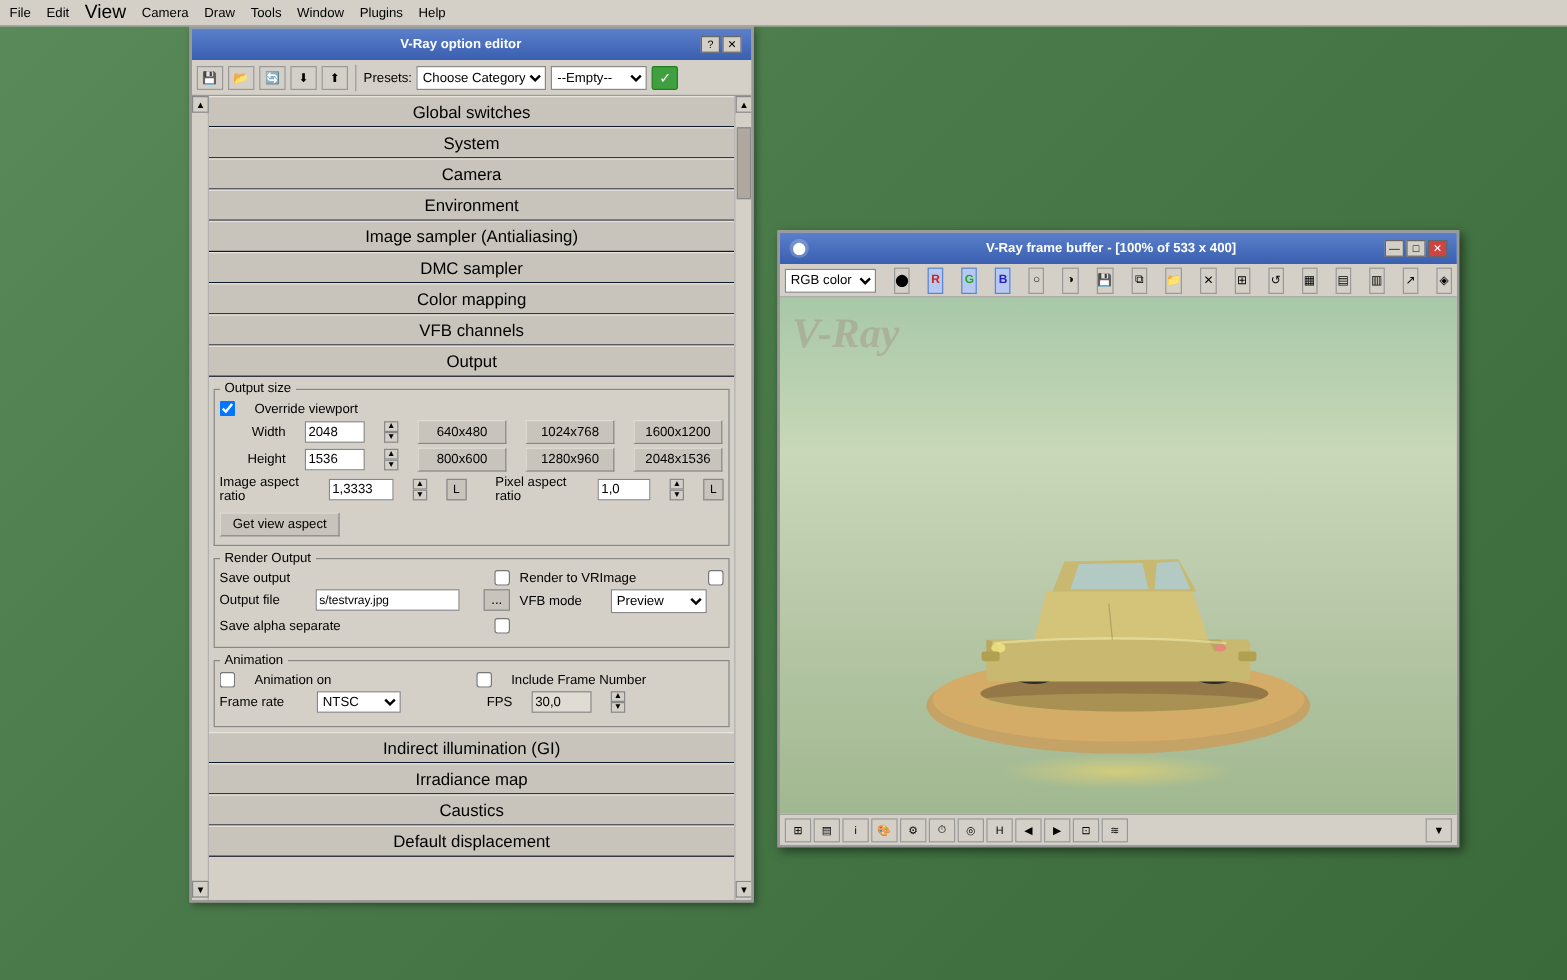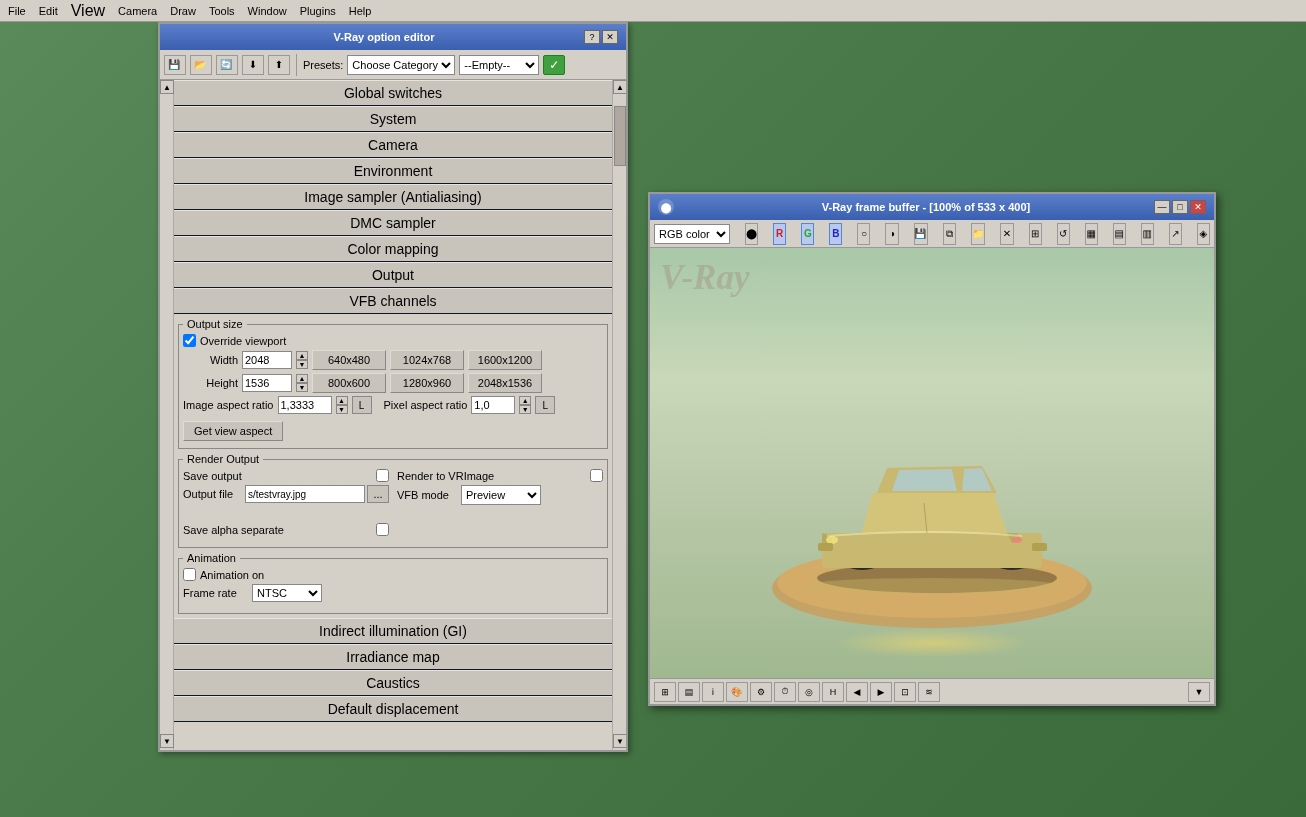--- a/index.html
+++ b/index.html
@@ -124,21 +124,21 @@
       padding: 4px 8px;
       font-size: 14px;
       cursor: pointer;
       color: #000;
     }
 
     .form-row {
       display: flex;
       align-items: center;
       margin-bottom: 3px;
-      gap: 4px;
+      gap: 16px;
     }
 
     .form-label {
       width: 55px;
       font-size: 11px;
       text-align: right;
     }
 
     .num-input {
       width: 50px;
@@ -200,22 +200,22 @@
       border-top-color: #e0dcd4;
       border-left-color: #e0dcd4;
       font-size: 11px;
       cursor: pointer;
       margin-top: 4px;
     }
 
     .file-row {
       display: flex;
       align-items: center;
-      gap: 2px;
-      margin-bottom: 20px;
+      gap: 20px;
+      margin-bottom: 6px;
     }
 
     .file-input {
       width: 120px;
       height: 18px;
       border: 1px solid #888;
       background: white;
       font-size: 10px;
       padding: 1px 2px;
     }
@@ -408,22 +408,22 @@
 
     <div style="flex:1; overflow:hidden;">
 
       <button class="section-btn">Global switches</button>
       <button class="section-btn">System</button>
       <button class="section-btn">Camera</button>
       <button class="section-btn">Environment</button>
       <button class="section-btn">Image sampler (Antialiasing)</button>
       <button class="section-btn">DMC sampler</button>
       <button class="section-btn">Color mapping</button>
+      <button class="section-btn">VFB channels</button>
       <button class="section-btn">Output</button>
-      <button class="section-btn">VFB channels</button>
 
       <fieldset>
         <legend>Output size</legend>
 
         <div class="form-row">
           <input type="checkbox" checked="" style="">
           <label>Override viewport</label>
         </div>
 
         <div class="form-row">
@@ -517,20 +517,34 @@
               <span style="font-size:11px;">Animation on</span>
             </div>
             <div class="form-row">
               <span style="font-size:11px;width:65px;">Frame rate</span>
               <select class="ntsc-select">
                 <option>NTSC</option>
                 <option>PAL</option>
                 <option>Film</option>
                 <option>Custom</option>
               </select>
+            </div>
+          </div>
+          <div style="flex:1;">
+            <div class="form-row">
+              <input type="checkbox" style="">
+              <span style="font-size:11px;">Include Frame Number</span>
+            </div>
+            <div class="form-row">
+              <span style="font-size:11px;width:30px;text-align:right;">FPS</span>
+              <input class="fps-input" type="text" value="30,0" readonly="" style="">
+              <div class="spin-btns">
+                <button class="spin-btn">▲</button>
+                <button class="spin-btn">▼</button>
+              </div>
             </div>
           </div>
         </div>
       </fieldset>
 
       <button class="section-btn">Indirect illumination (GI)</button>
       <button class="section-btn">Irradiance map</button>
       <button class="section-btn">Caustics</button>
       <button class="section-btn">Default displacement</button>
 

